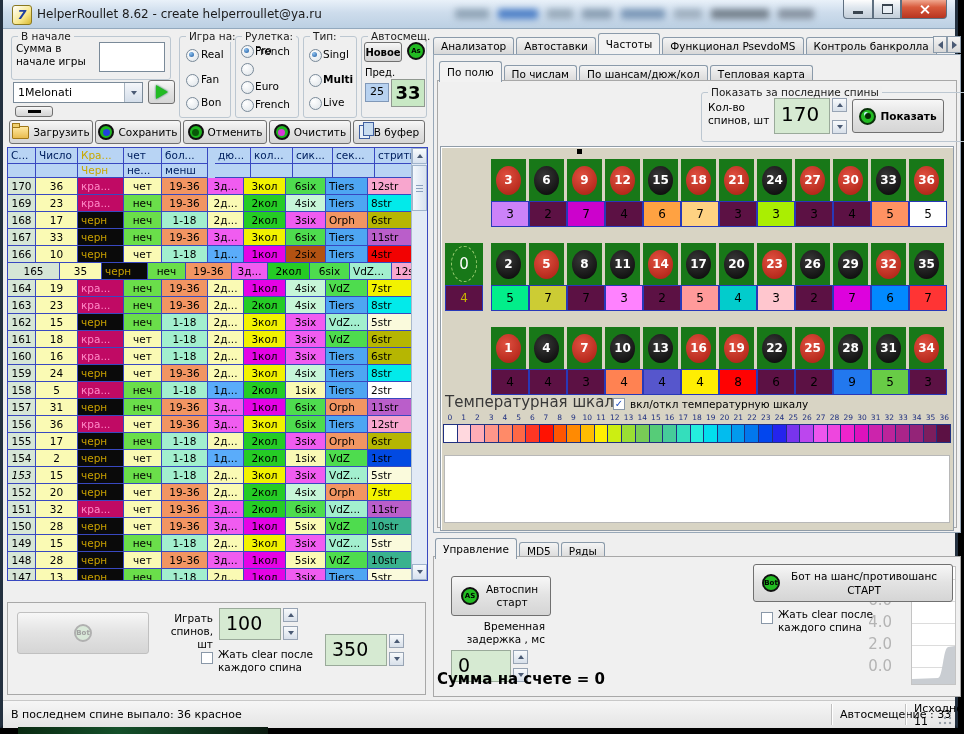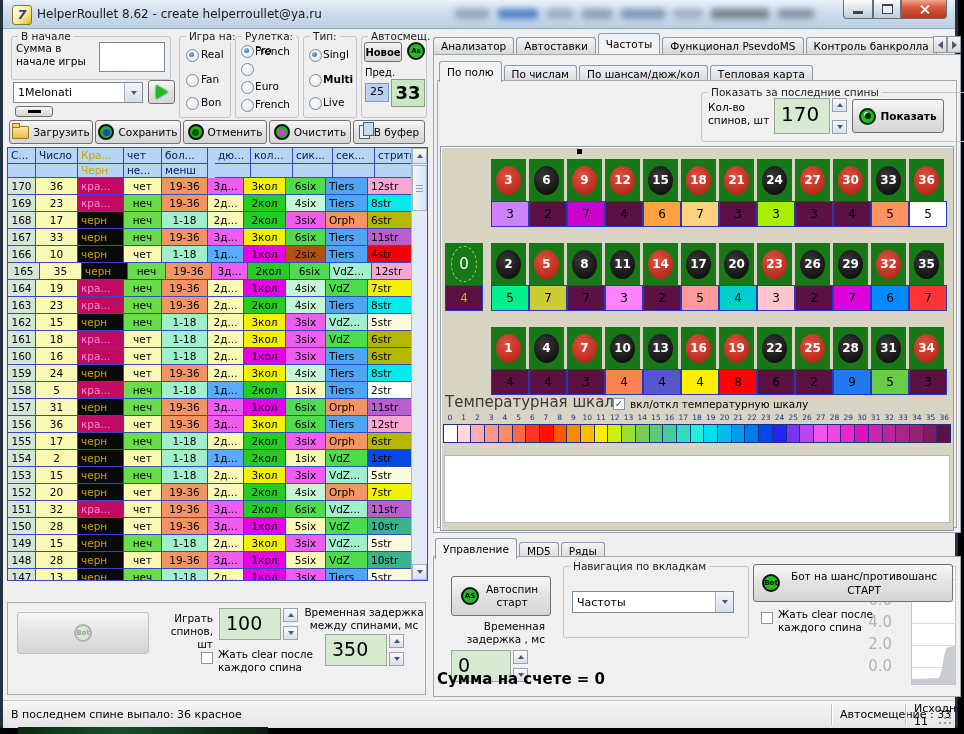--- a/index.html
+++ b/index.html
@@ -372,21 +372,21 @@
             <div class="td la" style="width: 46px; background: rgb(10, 10, 10); color: rgb(200, 160, 0);">черн</div>
             <div class="td" style="width: 38px; background: rgb(250, 250, 180); color: rgb(0, 0, 0);">чет</div>
             <div class="td" style="width: 46px; background: rgb(162, 239, 206); color: rgb(0, 0, 0);">1-18</div>
             <div class="td" style="width: 36px; background: rgb(90, 172, 250); color: rgb(0, 0, 0);">1д...</div>
             <div class="td" style="width: 42px; background: rgb(229, 3, 229); color: rgb(0, 0, 0);">1кол</div>
             <div class="td" style="width: 40px; background: rgb(178, 82, 18); color: rgb(0, 0, 0);">2six</div>
             <div class="td la" style="width: 42px; background: rgb(78, 166, 242); color: rgb(0, 0, 0);">Tiers</div>
             <div class="td la" style="width: 44px; background: rgb(242, 2, 2); color: rgb(0, 0, 0);">4str</div>
           </div>
           <div class="tr">
-            <div class="td" style="width: 32px; background: rgb(214, 230, 214); color: rgb(0, 0, 0);">165</div>
+            <div class="td" style="width: 52px; background: rgb(214, 230, 214); color: rgb(0, 0, 0);">165</div>
             <div class="td" style="width: 42px; background: rgb(250, 250, 180); color: rgb(0, 0, 0);">35</div>
             <div class="td la" style="width: 46px; background: rgb(10, 10, 10); color: rgb(200, 160, 0);">черн</div>
             <div class="td" style="width: 38px; background: rgb(106, 222, 74); color: rgb(0, 0, 0);">неч</div>
             <div class="td" style="width: 46px; background: rgb(242, 149, 98); color: rgb(0, 0, 0);">19-36</div>
             <div class="td" style="width: 36px; background: rgb(240, 92, 240); color: rgb(0, 0, 0);">3д...</div>
             <div class="td" style="width: 42px; background: rgb(37, 204, 37); color: rgb(0, 0, 0);">2кол</div>
             <div class="td" style="width: 40px; background: rgb(78, 220, 78); color: rgb(0, 0, 0);">6six</div>
             <div class="td la" style="width: 42px; background: rgb(162, 239, 206); color: rgb(0, 0, 0);">VdZ...</div>
             <div class="td la" style="width: 44px; background: rgb(248, 166, 206); color: rgb(0, 0, 0);">12str</div>
           </div>
@@ -516,21 +516,21 @@
             <div class="td la" style="width: 46px; background: rgb(10, 10, 10); color: rgb(200, 160, 0);">черн</div>
             <div class="td" style="width: 38px; background: rgb(250, 250, 180); color: rgb(0, 0, 0);">чет</div>
             <div class="td" style="width: 46px; background: rgb(162, 239, 206); color: rgb(0, 0, 0);">1-18</div>
             <div class="td" style="width: 36px; background: rgb(90, 172, 250); color: rgb(0, 0, 0);">1д...</div>
             <div class="td" style="width: 42px; background: rgb(37, 204, 37); color: rgb(0, 0, 0);">2кол</div>
             <div class="td" style="width: 40px; background: rgb(250, 250, 180); color: rgb(0, 0, 0);">1six</div>
             <div class="td la" style="width: 42px; background: rgb(78, 220, 78); color: rgb(0, 0, 0);">VdZ</div>
             <div class="td la" style="width: 44px; background: rgb(2, 74, 226); color: rgb(0, 0, 0);">1str</div>
           </div>
           <div class="tr">
-            <div class="td" style="width: 28px; background: rgb(214, 230, 214); color: rgb(0, 0, 0);">153</div>
+            <div class="td" style="width: 28px; background: rgb(214, 230, 214); color: rgb(0, 0, 0); font-style: italic;">153</div>
             <div class="td" style="width: 42px; background: rgb(250, 250, 180); color: rgb(0, 0, 0);">15</div>
             <div class="td la" style="width: 46px; background: rgb(10, 10, 10); color: rgb(200, 160, 0);">черн</div>
             <div class="td" style="width: 38px; background: rgb(106, 222, 74); color: rgb(0, 0, 0);">неч</div>
             <div class="td" style="width: 46px; background: rgb(162, 239, 206); color: rgb(0, 0, 0);">1-18</div>
             <div class="td" style="width: 36px; background: rgb(250, 250, 180); color: rgb(0, 0, 0);">2д...</div>
             <div class="td" style="width: 42px; background: rgb(242, 242, 0); color: rgb(0, 0, 0);">3кол</div>
             <div class="td" style="width: 40px; background: rgb(240, 92, 240); color: rgb(0, 0, 0);">3six</div>
             <div class="td la" style="width: 42px; background: rgb(162, 239, 206); color: rgb(0, 0, 0);">VdZ...</div>
             <div class="td la" style="width: 44px; background: rgb(250, 250, 220); color: rgb(0, 0, 0);">5str</div>
           </div>
@@ -634,21 +634,20 @@
       <div class="sarr">
           <div class="tup"></div>
         </div>
       <div class="sarr">
           <div class="tdn"></div>
         </div>
     </div>
   </div>
   <div class="cb" style="left:198px;top:652px;"></div>
   <div class="biglabel" style="left:215px;top:648px;width:104px;">Жать clear после каждого спина</div>
-  <div class="biglabel" style="left:300px;top:606px;width:122px;text-align:center;">Временная задержка между спинами, мс</div>
   <div class="spin" style="left:322px;top:634px;">
     <div class="spinval" style="width:62px;height:32px;">350</div>
     <div class="spinarr" style="height:32px;">
       <div class="sarr">
           <div class="tup"></div>
         </div>
       <div class="sarr">
           <div class="tdn"></div>
         </div>
     </div>
@@ -971,29 +970,20 @@
     <div class="spinval" style="width:60px;height:32px;">0</div>
     <div class="spinarr" style="height:32px;">
       <div class="sarr">
           <div class="tup"></div>
         </div>
       <div class="sarr">
           <div class="tdn"></div>
         </div>
     </div>
   </div>
-  <div class="group" style="left:560px;top:566px;width:184px;height:70px;">
-    <div class="gtitle">Навигация по вкладкам</div>
-    <div class="combo" style="left:8px;top:24px;width:162px;height:22px;">
-      <div class="comboval">Частоты</div>
-      <div class="combobtn">
-          <div class="tdn"></div>
-        </div>
-    </div>
-  </div>
   <div class="btn" style="left:750px;top:564px;width:200px;height:38px;z-index:5;">
     <div class="texticon">Bot</div>
     <span style="width:160px;text-align:center;line-height:14px;">Бот на шанс/противошанс СТАРТ</span>
   </div>
   <div class="cb" style="left:758px;top:612px;"></div>
   <div class="biglabel" style="left:775px;top:608px;width:104px;">Жать clear после каждого спина</div>
   <div style="position:absolute;left:434px;top:670px;font-size:15px;font-weight:bold;">Сумма на счете = 0</div>
 
   <div id="statusbar">
     <div class="sseg" style="left:0;">В последнем спине выпало: 36 красное</div>

